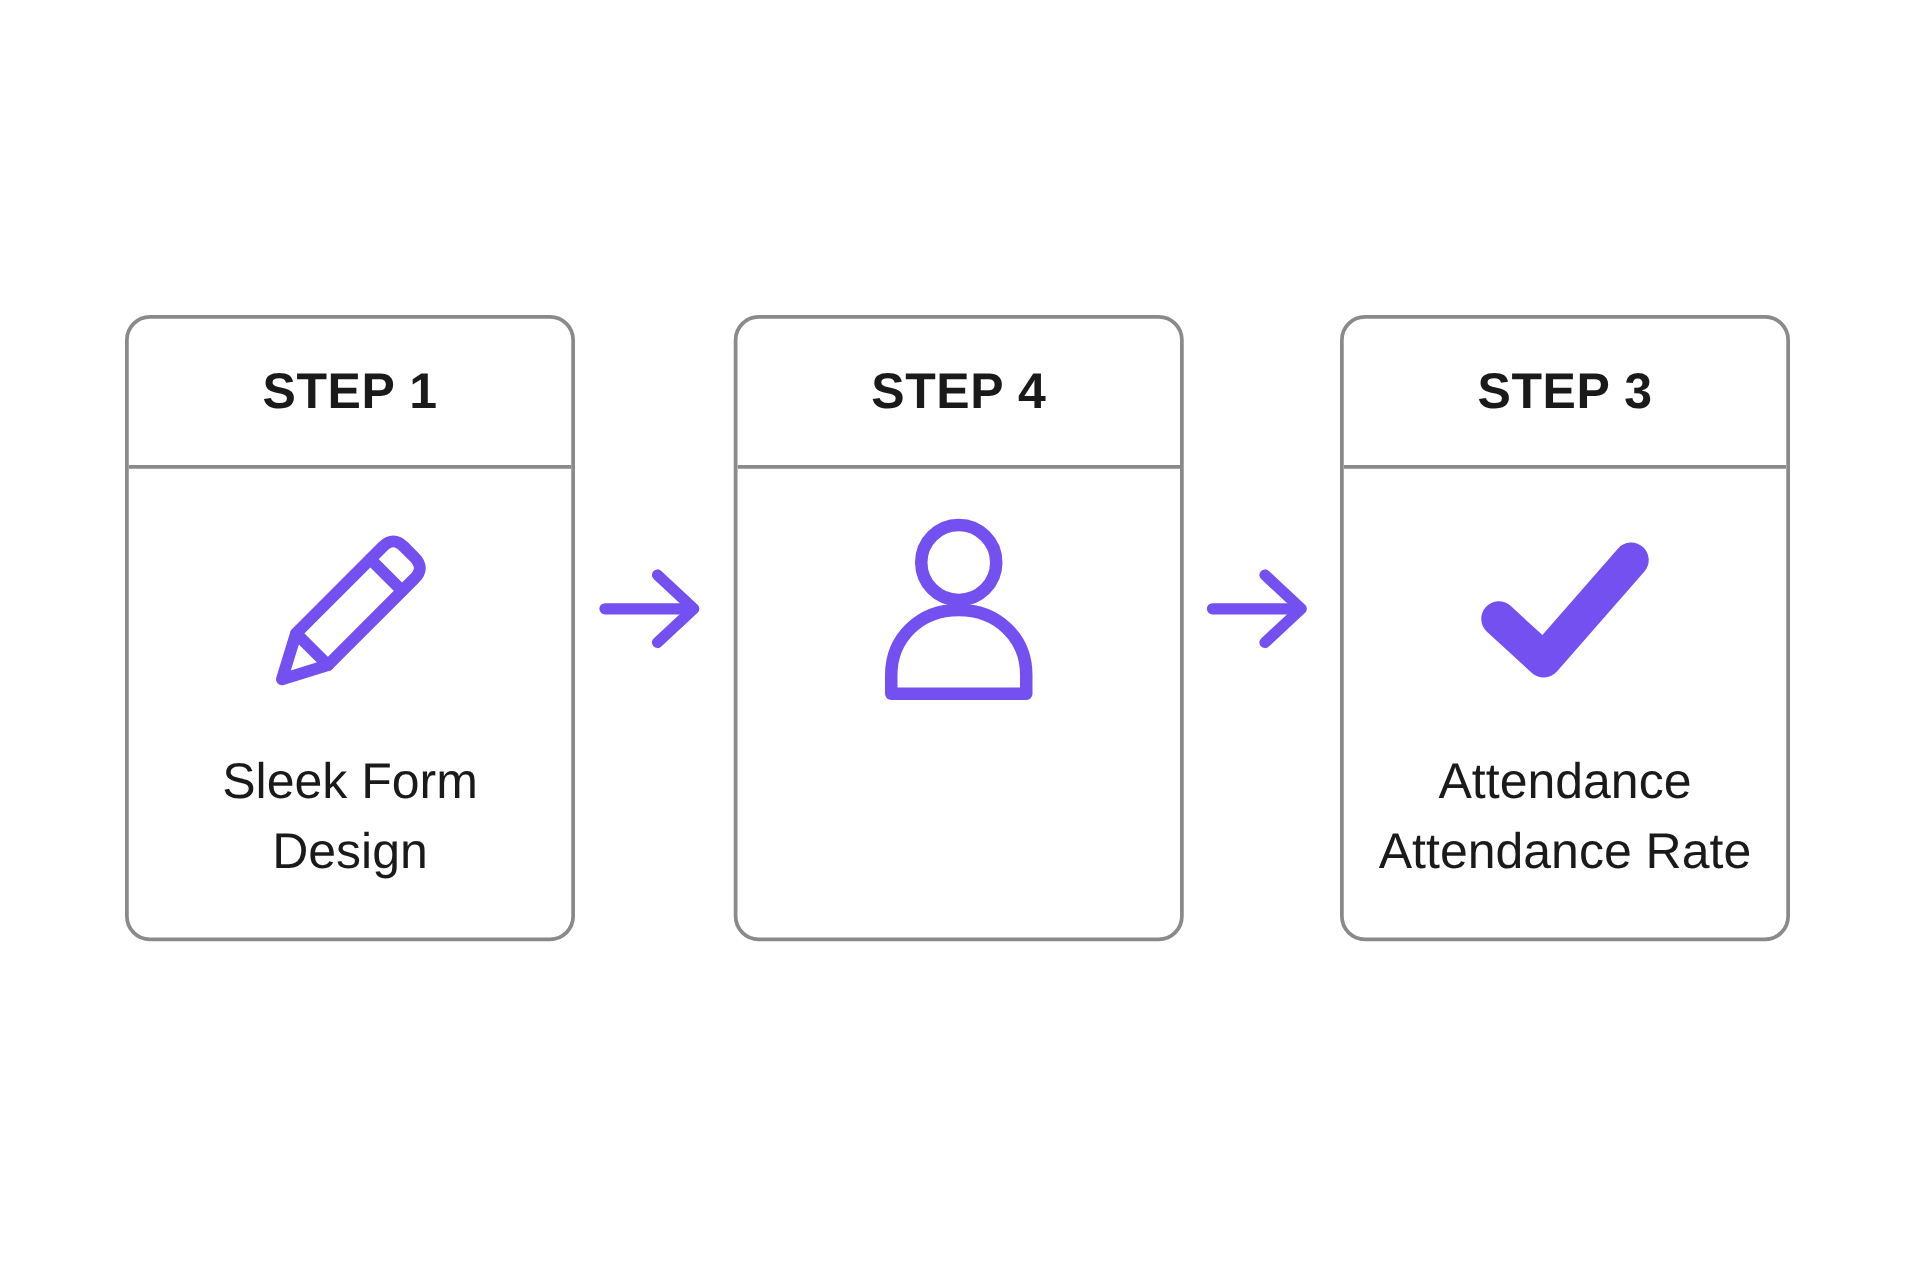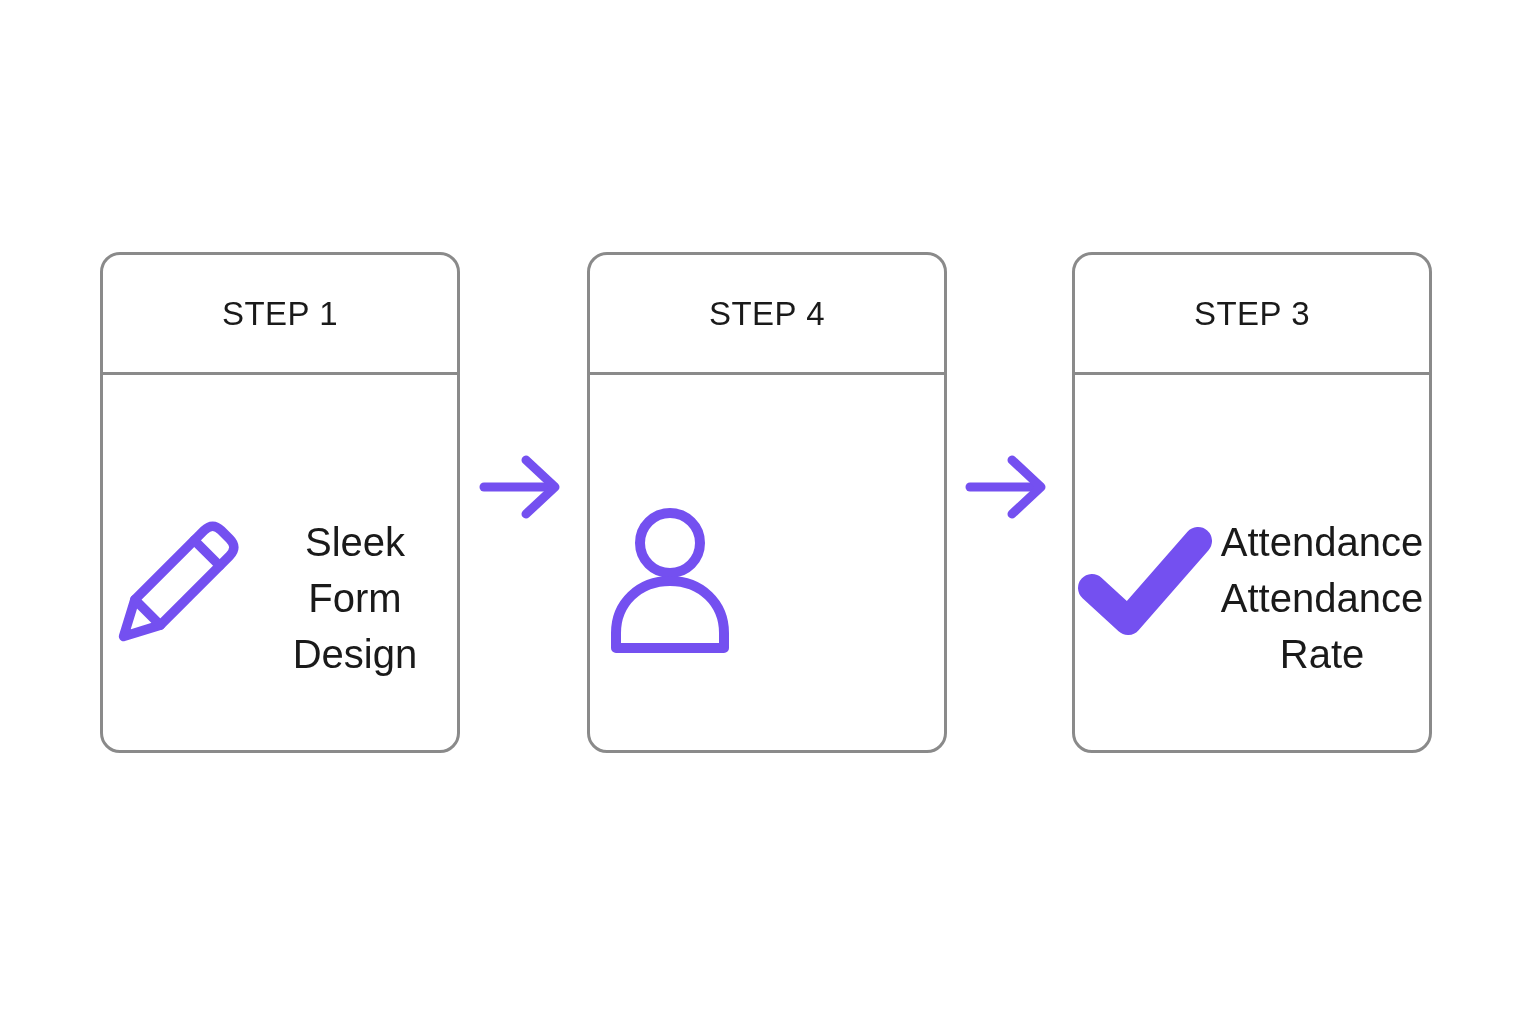--- a/index.html
+++ b/index.html
@@ -37,29 +37,29 @@
   }
   .card-header {
     height: 120px;
     border-bottom: 3px solid var(--border);
     display: flex;
     align-items: center;
     justify-content: center;
     flex: 0 0 auto;
   }
   .card-title {
-    font-size: 33px;
-    font-weight: 400;
+    font-size: 40px;
+    font-weight: 700;
     letter-spacing: 0.5px;
     color: var(--text);
   }
   .card-body {
     flex: 1;
     display: flex;
-    flex-direction: row;
+    flex-direction: column;
     align-items: center;
     padding-top: 38px;
   }
   .icon-wrap {
     height: 152px;
     width: 160px;
     display: flex;
     align-items: center;
     justify-content: center;
   }

